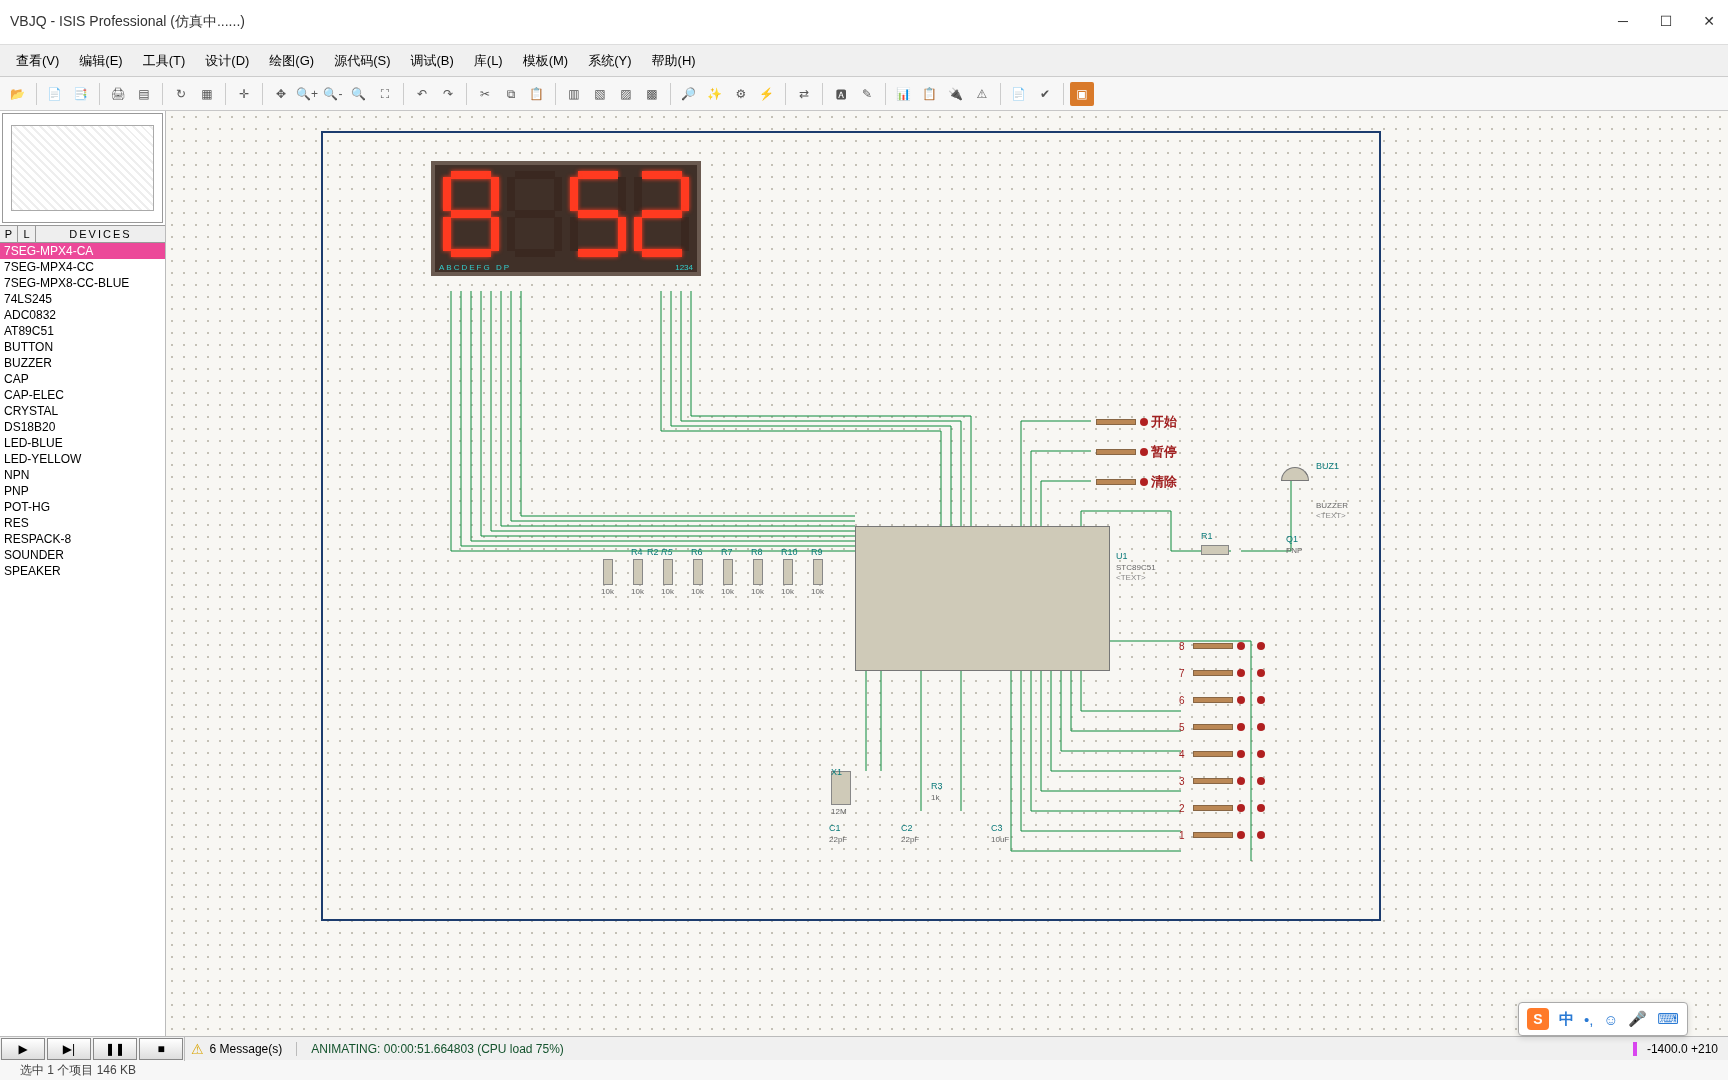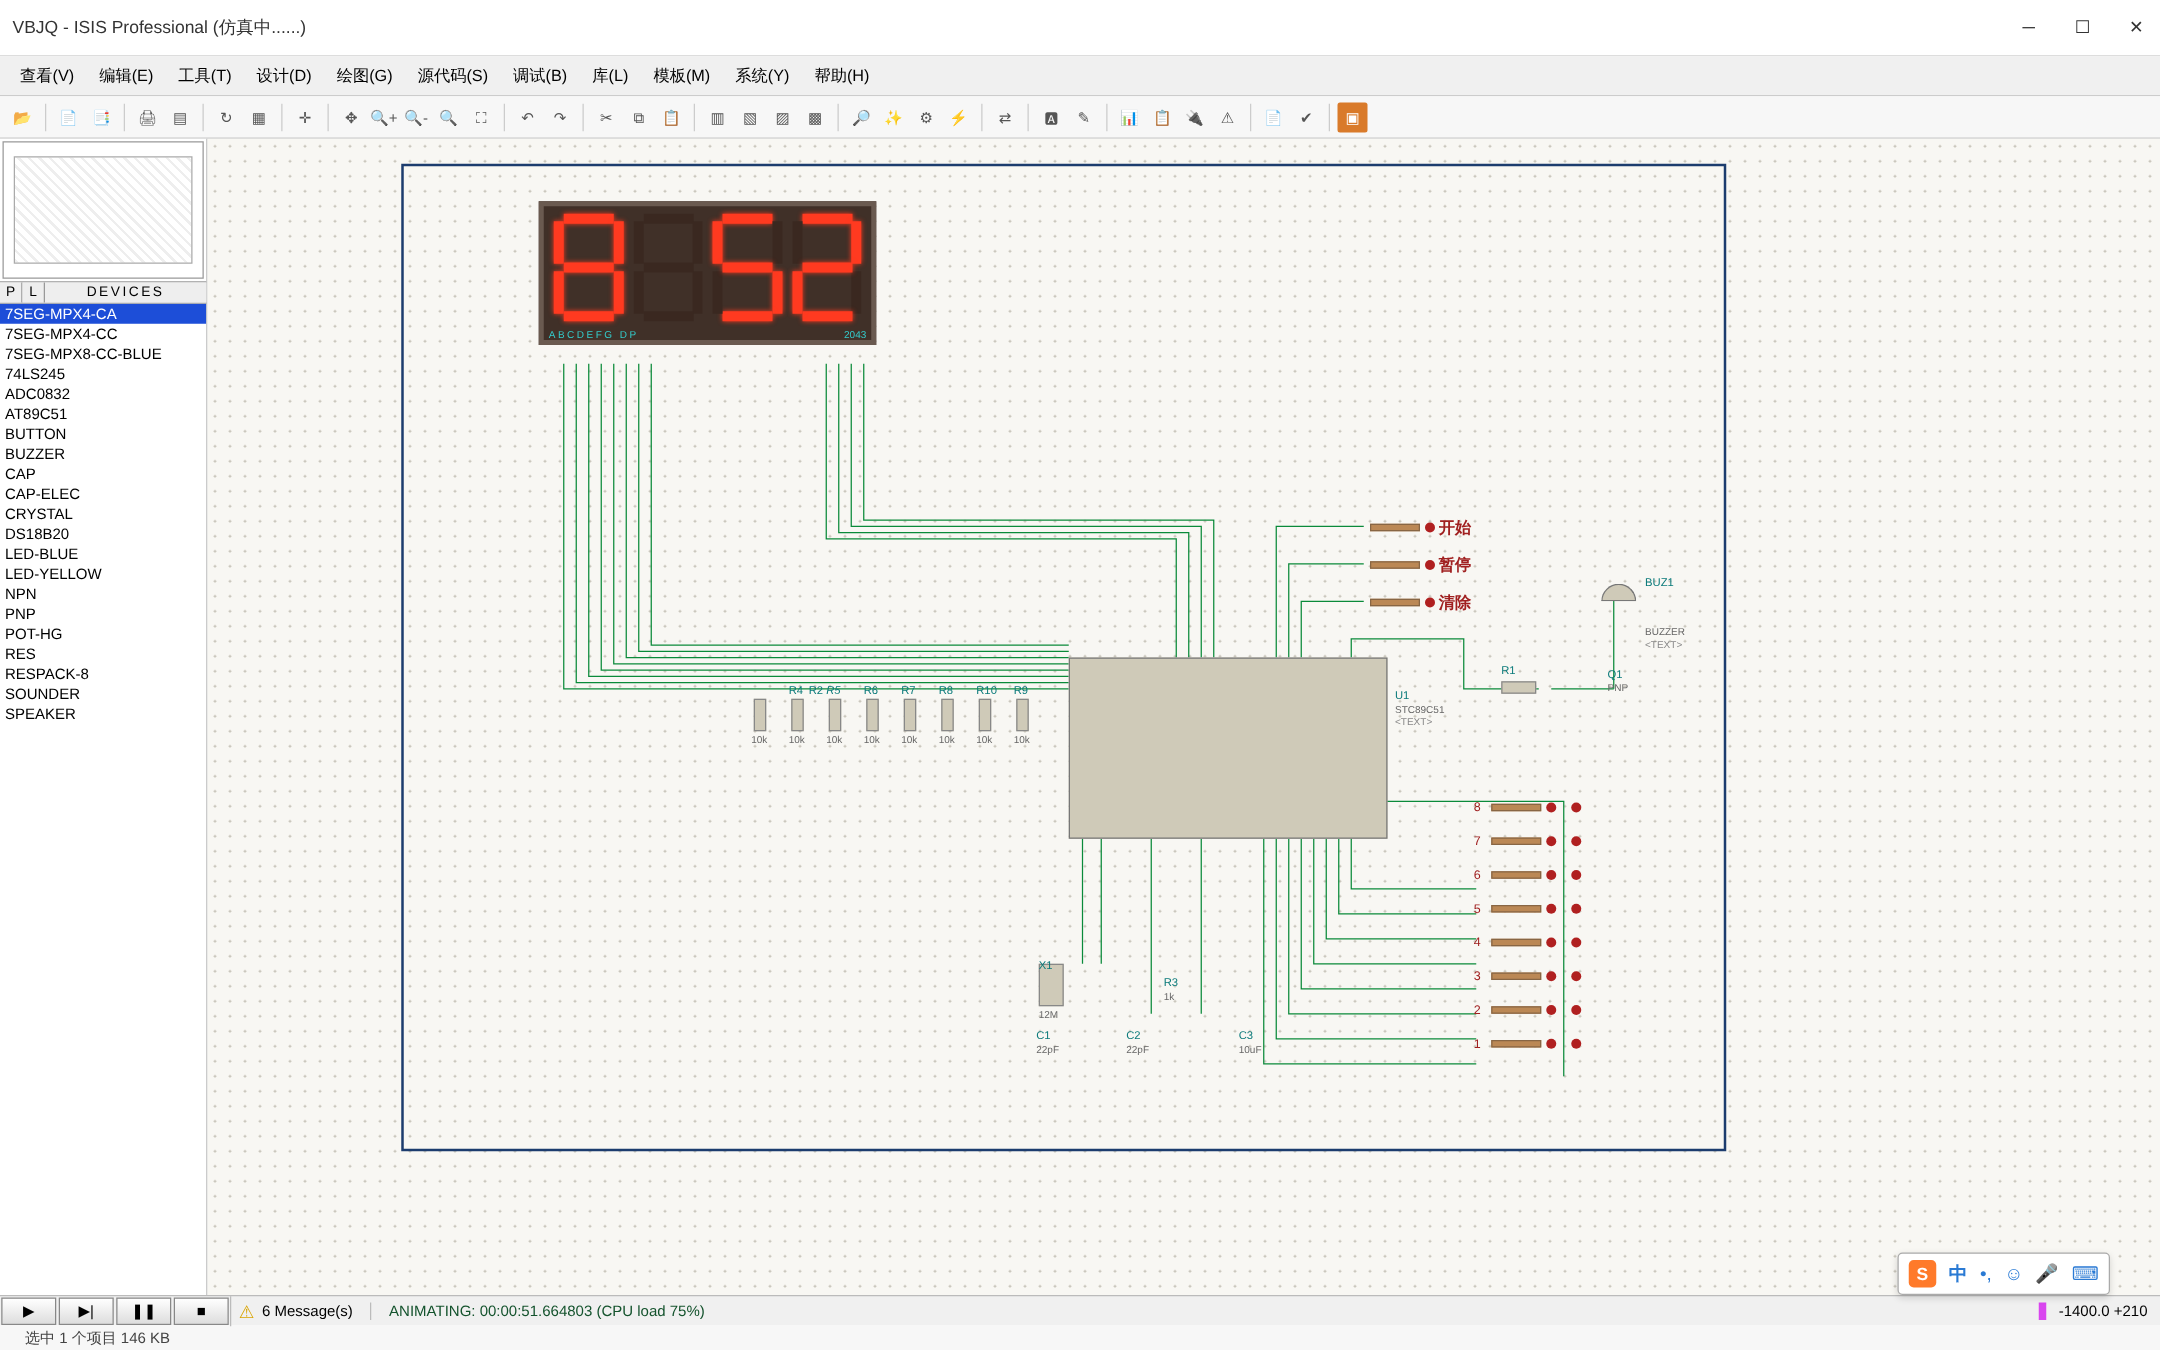--- a/index.html
+++ b/index.html
@@ -19,21 +19,21 @@
 .main { display: flex; height: calc(100% - 45px - 32px - 34px - 24px - 20px); }
 
 .leftcol { width: 166px; background: #fff; border-right: 1px solid #bbb; display: flex; flex-direction: column; }
 .minimap { height: 110px; border: 1px solid #999; margin: 2px; background: #fff; display: flex; align-items: center; justify-content: center; font-size: 9px; color: #888; position: relative; }
 .minimap-inner { width: 90%; height: 80%; border: 1px solid #aaa; background: repeating-linear-gradient(45deg,#eee,#eee 2px,#fff 2px,#fff 6px); }
 .plrow { display: flex; border-top: 1px solid #999; border-bottom: 1px solid #999; }
 .plbtn { flex: 0 0 18px; text-align: center; border-right: 1px solid #999; background: #eee; cursor: pointer; font-size: 11px; padding: 2px 0; }
 .plhead { flex: 1; text-align: center; background: #eee; font-size: 11px; letter-spacing: 2px; padding: 2px 0; }
 .devlist { flex: 1; overflow: auto; }
 .devitem { padding: 1px 4px; font-size: 12px; cursor: pointer; white-space: nowrap; }
-.devitem.sel { background: #1d4ed8; color: #fff; }
+.devitem.sel { background: #ec4899; color: #fff; }
 
 .canvas-wrap { flex: 1; position: relative; overflow: hidden; background: #f8f7f3; }
 .canvas { position: absolute; left: 0; top: 0; width: 100%; height: 100%;
   background-image: radial-gradient(circle, #c4c1b6 1px, transparent 1px);
   background-size: 12px 12px; }
 .sheet-border { position: absolute; left: 155px; top: 20px; width: 1060px; height: 790px; border: 2px solid #1c3c6e; }
 
 .display-box { position: absolute; left: 265px; top: 50px; width: 270px; height: 115px; background: #403028; border: 4px solid #6a5a50; }
 .seg-area { display: flex; height: 98px; padding: 6px 8px 0 8px; gap: 8px; }
 .dlabel-row { height: 12px; font-size: 8px; color: #3cc; padding: 0 4px; display: flex; }
@@ -57,21 +57,21 @@
 .resblock { position: absolute; background: #cfcab8; border: 1px solid #888; }
 .sw-row { position: absolute; width: 90px; height: 14px; }
 .sw-num { position: absolute; left: -14px; top: 0; font-size: 10px; color: #a02020; }
 .sw-body { position: absolute; left: 0; top: 2px; width: 40px; height: 6px; background: #b85; border:1px solid #864; }
 .sw-dot { position: absolute; width:8px; height:8px; border-radius:50%; background:#b02020; top:1px; }
 
 .statusbar { height: 24px; background: #f0f0f0; border-top: 1px solid #bbb; display: flex; align-items: center; font-size: 12px; }
 .simctrl { display: flex; gap: 0; border-right: 1px solid #bbb; }
 .simbtn { width: 44px; height: 22px; border: 1px solid #888; background: linear-gradient(#fff,#ddd); display: inline-flex; align-items: center; justify-content: center; cursor: pointer; margin: 1px; }
 .msgicon { color: #d9a400; margin: 0 6px; font-size: 14px; }
-.coords { margin-left: auto; border-left: 6px solid #d946ef; padding: 0 10px; }
+.coords { margin-left: auto; border-left: 4px solid #d946ef; padding: 0 10px; }
 
 .bottombar2 { height: 20px; background: #f7f7f7; font-size: 12px; padding: 0 20px; color: #444; display: flex; align-items: center; }
 
 .ime-float { position: absolute; right: 40px; bottom: 44px; height: 34px; background: #fff; border: 1px solid #aaa; border-radius: 4px; display: flex; align-items: center; padding: 0 8px; gap: 10px; box-shadow: 0 2px 6px rgba(0,0,0,.15); font-size: 15px; }
 .ime-float .ime-icn { width: 22px; height: 22px; background: #ff7a2a; border-radius: 4px; color: #fff; display:inline-flex; align-items:center; justify-content:center; font-weight:bold; font-size:14px;}
 </style>
 </head>
 <body>
 
 <div class="titlebar">
@@ -224,21 +224,21 @@
             <div class="s b on"></div>
             <div class="s c"></div>
             <div class="s d on"></div>
             <div class="s e on"></div>
             <div class="s f"></div>
             <div class="s g on"></div>
           </div>
         </div>
       <div class="dlabel-row">
         <span class="lbl-left">ABCDEFG  DP</span>
-        <span>2043</span>
+        <span>1234</span>
       </div>
     </div>
 
     <div class="schematic-overlay">
 
       <svg width="1060" height="790" style="position:absolute;left:0;top:0;">
         <g stroke="#0a8a3a" stroke-width="1" fill="none">
           <path d="M130 160 L130 420 L534 420"></path>
             <path d="M140 160 L140 415 L534 415"></path>
           <path d="M150 160 L150 410 L534 410"></path>

